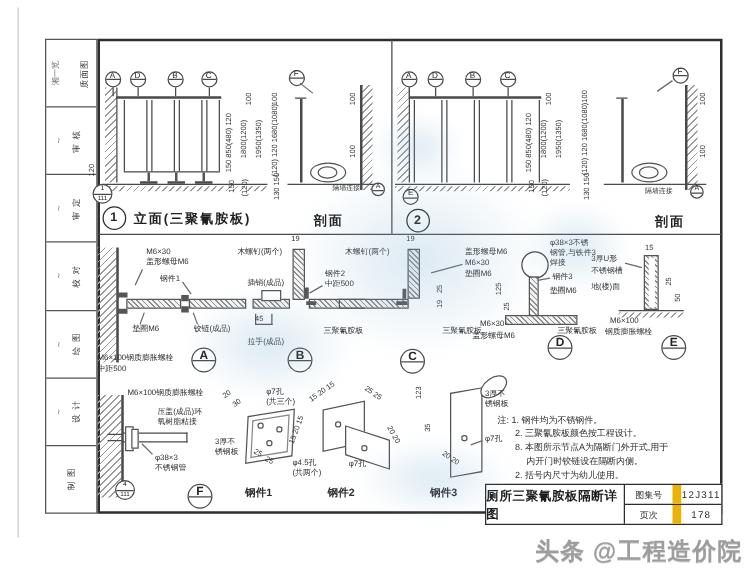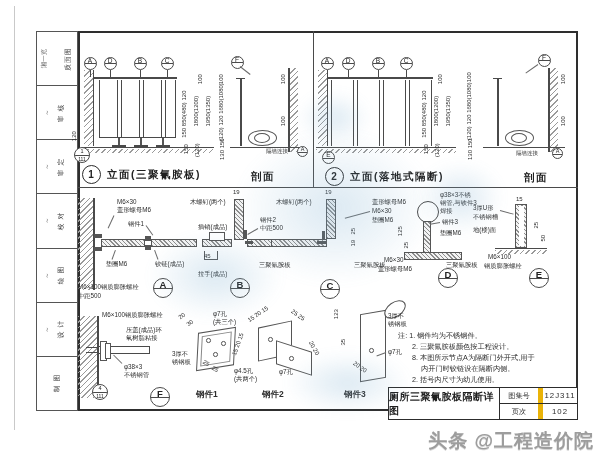--- a/index.html
+++ b/index.html
@@ -38,21 +38,21 @@
   .sbc:last-child{border-bottom:none}
   .sbc .sg{transform:rotate(-90deg);font-size:6.5px;color:#666;white-space:nowrap}
   .sbc .lab{transform:rotate(-90deg);font-size:6.8px;color:#333;white-space:nowrap;letter-spacing:1px}
   .tbl{position:absolute;left:400px;top:293px;border:1.2px solid #3a3a3a;border-collapse:collapse;font-size:7.2px;color:#2c2c2c}
   .tbl td{border:1px solid #4a4a4a;text-align:center;padding:0 2px;height:10px;line-height:10px;white-space:nowrap}
   .tblock{position:absolute;left:388px;top:387px;width:190px;height:33px;border:1.6px solid #2c2c2c;box-sizing:border-box;background:#fff;display:flex}
   .tblock .ttl{width:110px;display:flex;align-items:center;justify-content:center;font-size:10px;font-weight:bold;letter-spacing:.5px;color:#1e1e1e;border-right:1.2px solid #2c2c2c}
   .tblock .flds{flex:1;display:flex;flex-direction:column}
   .tblock .fr{flex:1;display:flex}
   .tblock .fr:first-child{border-bottom:1px solid #2c2c2c}
-  .tblock .fl{width:38px;border-right:5px solid #eab308;display:flex;align-items:center;justify-content:center;font-size:7.2px;color:#2c2c2c}
+  .tblock .fl{width:38px;border-right:7px solid #eab308;display:flex;align-items:center;justify-content:center;font-size:7.2px;color:#2c2c2c}
   .tblock .fv{flex:1;display:flex;align-items:center;justify-content:center;font-size:7.8px;color:#2c2c2c;letter-spacing:1px}
   .note{position:absolute;white-space:nowrap;font-size:7.2px;color:#2c2c2c}
   .footer{position:absolute;left:10px;top:437px;font-size:9.5px;color:#3c3c3c;white-space:nowrap}
   .footer a{color:#333;text-decoration:underline}
   .wm{position:absolute;right:6px;top:428px;font-size:19px;font-weight:bold;color:#9d9d9d;letter-spacing:1px;white-space:nowrap;text-shadow:0 1px 0 #d6d6d6}
   .pageline{position:absolute;background:#c9c9c9}
 </style>
 </head>
 <body>
 
@@ -203,21 +203,20 @@
   <div class="t vt" style="left:384px;top:111px;width:80px">150 850(480) 120</div>
   <div class="t vt" style="left:396px;top:108px;width:80px">1800(1200)</div>
   <div class="t vt" style="left:408px;top:108px;width:80px">1950(1350)</div>
   <div class="t vt" style="left:400px;top:76px;width:80px">100</div>
   <div class="t vt" style="left:386px;top:146px;width:80px">150</div>
   <div class="t vt" style="left:397px;top:147px;width:80px">(120)</div>
   <div class="gb" style="left:322px;top:151px;width:13px;height:13px">
       <span>E</span>
     </div>
   <div class="capc" style="left:324.5px;top:166.5px;width:19px;height:19px">2</div>
-  <div class="cap" style="left:350px;top:170px">立面(落地式隔断)</div>
 
   <div class="gb" style="left:537.5px;top:53.5px;width:13px;height:13px">
       <span>F</span>
     </div>
   <div class="ld" style="left:538px;top:64px;width:15px;transform:rotate(145deg)"></div>
   <div class="hl" style="left:493px;top:78px;width:9px"></div>
   <div class="vl" style="left:497px;top:79px;width:1.5px;height:67px"></div>
   <div class="hatch" style="left:549px;top:68px;width:9px;height:84px"></div>
   <div class="vl" style="left:548px;top:68px;width:1.5px;height:84px"></div>
   <div class="hl" style="left:483px;top:146.5px;width:82px;height:1.5px"></div>
@@ -401,21 +400,21 @@
 
   <div class="tblock">
     <div class="ttl">厕所三聚氰胺板隔断详图</div>
     <div class="flds">
       <div class="fr">
         <div class="fl">图集号</div>
         <div class="fv">12J311</div>
       </div>
       <div class="fr">
         <div class="fl">页次</div>
-        <div class="fv">102</div>
+        <div class="fv">178</div>
       </div>
     </div>
   </div>
 
   <div class="blob" style="left:235px;top:130px;width:200px;height:155px"></div>
   <div class="blob" style="left:148px;top:232px;width:135px;height:88px"></div>
   <div class="blob" style="left:285px;top:352px;width:125px;height:62px"></div>
   <div class="blob" style="left:418px;top:162px;width:85px;height:72px"></div>
   <div class="blob" style="left:298px;top:92px;width:72px;height:52px"></div>
 

